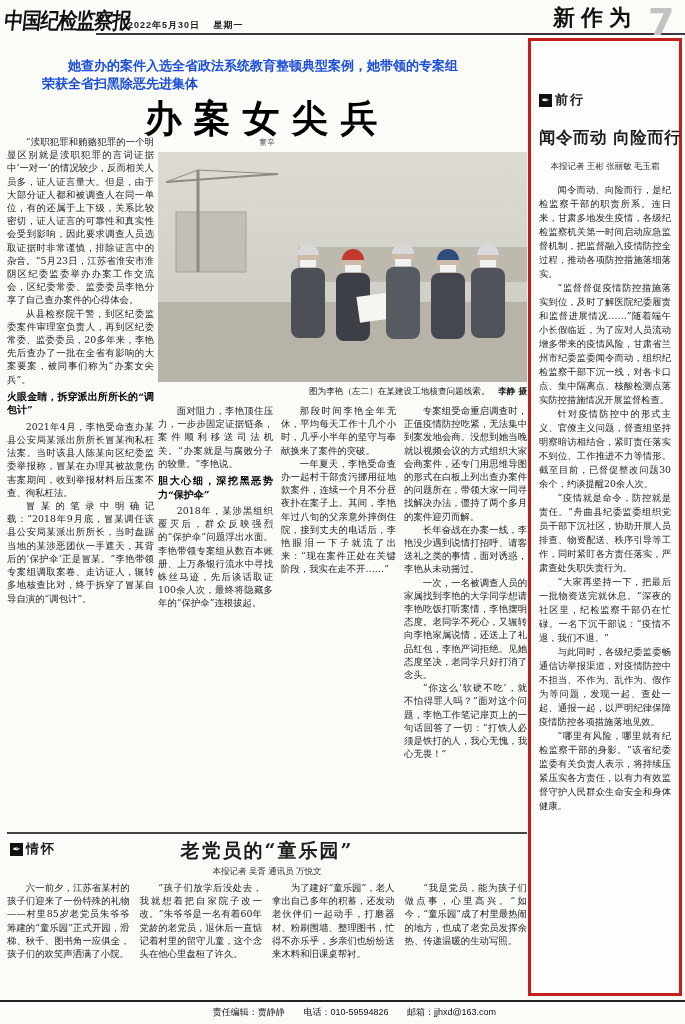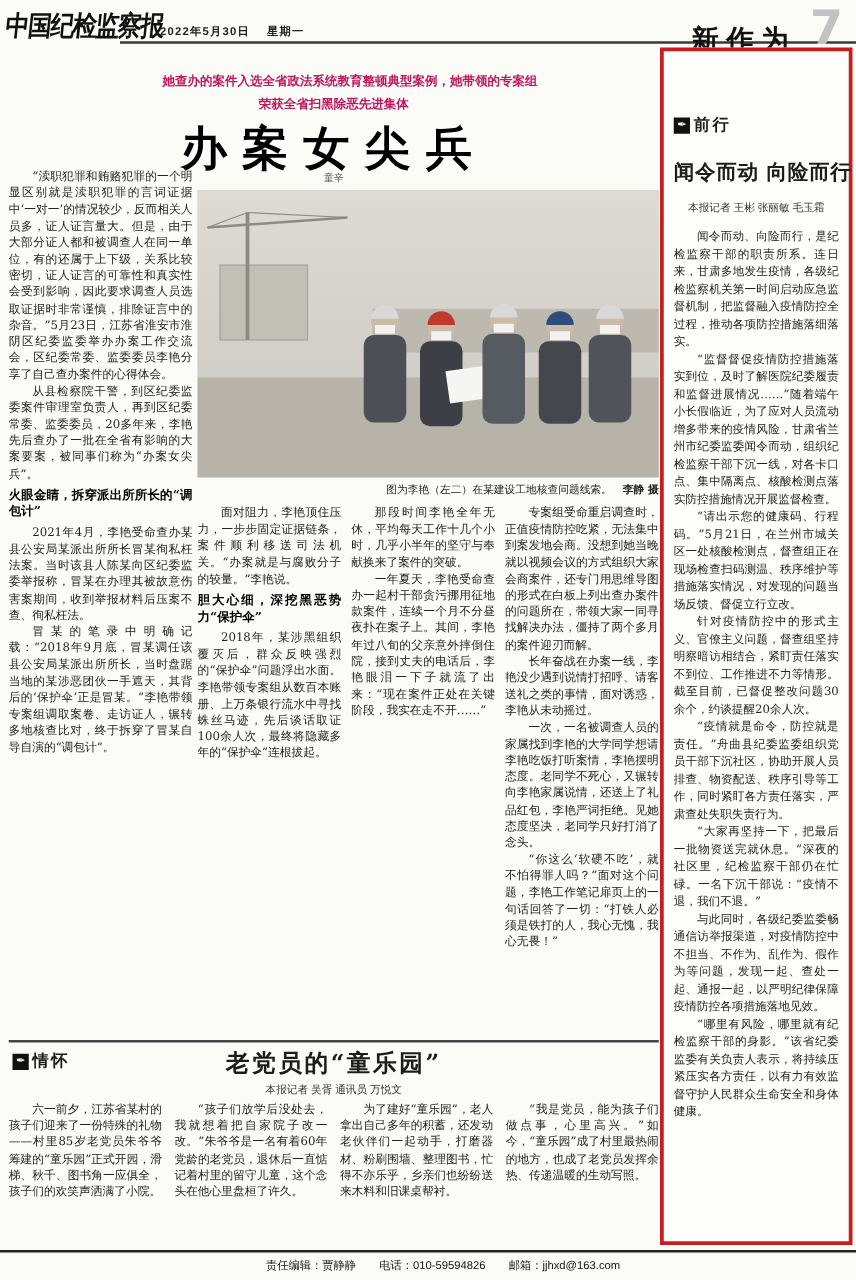--- a/index.html
+++ b/index.html
@@ -14,21 +14,21 @@
   
   .masthead {
     left:6px; top:6px; width:92px; height:34px;
     font-size:19px; font-weight:bold; letter-spacing:-1px;
     transform:skewX(-6deg) scaleY(1.15); transform-origin:left top;
     white-space:nowrap; color:#101010;
   }
   .dateline { left:100px; top:19px; font-size:9px; font-weight:bold; color:#222; letter-spacing:1px;
     font-family:"Liberation Sans",sans-serif;padding-left:28px; }
   .header-rule { left:96px; top:33px; width:589px; height:2px; background:#3a3a3a; }
-  .section-name { left:553px; top:17px; font-size:22px; letter-spacing:6px; color:#111; font-weight:600; }
+  .section-name { left:553px; top:3px; font-size:22px; letter-spacing:6px; color:#111; font-weight:600; }
   .page-num { left:648px; top:0px; font-size:38px; color:#c2c2c2; font-weight:bold;
     font-family:"DejaVu Sans","Liberation Sans",sans-serif; }
 
   
   .featured-box {
     left:528px; top:38px; width:154px; height:958px;
     border:3px solid #c41e1e; background:#fdfdfb;
     padding:50px 8px 6px 8px;
   }
   .section-tag { display:flex; align-items:center; gap:3px; margin-bottom:18px; }
@@ -42,22 +42,22 @@
     font-size:16.5px; font-weight:bold; text-align:center; letter-spacing:0.5px;
     margin-bottom:12px; white-space:nowrap;
   }
   .featured-byline { font-size:8.5px; text-align:center; color:#333; margin-bottom:10px;
     font-family:"Liberation Sans",sans-serif; }
   .featured-body { font-size:9.3px; line-height:14px; text-align:justify; color:#222;
     height:806px; overflow:hidden; }
   .featured-body p { text-indent:2em; }
 
   
-  .kicker { left:42px; top:57px; width:450px; font-size:10px; font-weight:bold;
-    line-height:18px; color:#be185d;text-align:center; }
+  .kicker { left:42px; top:57px; width:450px; font-size:13px; font-weight:bold;
+    line-height:18px; color:#1d4ed8; }
   .kicker .l1 { padding-left:26px; }
   .main-title { left:7px; top:94px; width:520px; text-align:center;
     font-size:37px; font-weight:bold; letter-spacing:12px; color:#000; }
   .main-byline { left:7px; top:137px; width:520px; text-align:center; font-size:8px; color:#555; }
 
   .body-text { font-size:9.4px; line-height:13.2px; text-align:justify; color:#222; overflow:hidden; }
   .body-text p { text-indent:2em; }
   .subhead { font-weight:bold; font-size:10px; line-height:13.5px; margin:4px 0 3px 0; color:#000; }
 
   .col-left { left:7px; top:135px; width:147px; height:678px; }
@@ -99,21 +99,20 @@
 <div class="abs featured-box">
   <div class="section-tag">
     <span class="tag-icon">✒</span>
     <span class="tag-label">前行</span>
   </div>
   <div class="featured-title">闻令而动 向险而行</div>
   <div class="featured-byline">本报记者 王彬 张丽敏 毛玉霜</div>
   <div class="featured-body">
       <p>闻令而动、向险而行，是纪检监察干部的职责所系。连日来，甘肃多地发生疫情，各级纪检监察机关第一时间启动应急监督机制，把监督融入疫情防控全过程，推动各项防控措施落细落实。</p>
       <p>“监督督促疫情防控措施落实到位，及时了解医院纪委履责和监督进展情况……”随着端午小长假临近，为了应对人员流动增多带来的疫情风险，甘肃省兰州市纪委监委闻令而动，组织纪检监察干部下沉一线，对各卡口点、集中隔离点、核酸检测点落实防控措施情况开展监督检查。</p>
-      <p>“请出示您的健康码、行程码。”5月21日，在兰州市城关区一处核酸检测点，督查组正在现场检查扫码测温、秩序维护等措施落实情况，对发现的问题当场反馈、督促立行立改。</p>
       <p>针对疫情防控中的形式主义、官僚主义问题，督查组坚持明察暗访相结合，紧盯责任落实不到位、工作推进不力等情形。截至目前，已督促整改问题30余个，约谈提醒20余人次。</p>
       <p>“疫情就是命令，防控就是责任。”舟曲县纪委监委组织党员干部下沉社区，协助开展人员排查、物资配送、秩序引导等工作，同时紧盯各方责任落实，严肃查处失职失责行为。</p>
       <p>“大家再坚持一下，把最后一批物资送完就休息。”深夜的社区里，纪检监察干部仍在忙碌。一名下沉干部说：“疫情不退，我们不退。”</p>
       <p>与此同时，各级纪委监委畅通信访举报渠道，对疫情防控中不担当、不作为、乱作为、假作为等问题，发现一起、查处一起、通报一起，以严明纪律保障疫情防控各项措施落地见效。</p>
       <p>“哪里有风险，哪里就有纪检监察干部的身影。”该省纪委监委有关负责人表示，将持续压紧压实各方责任，以有力有效监督守护人民群众生命安全和身体健康。</p>
     </div>
 </div>
 
 <div class="abs kicker">
   <div class="l1">她查办的案件入选全省政法系统教育整顿典型案例，她带领的专案组</div>

